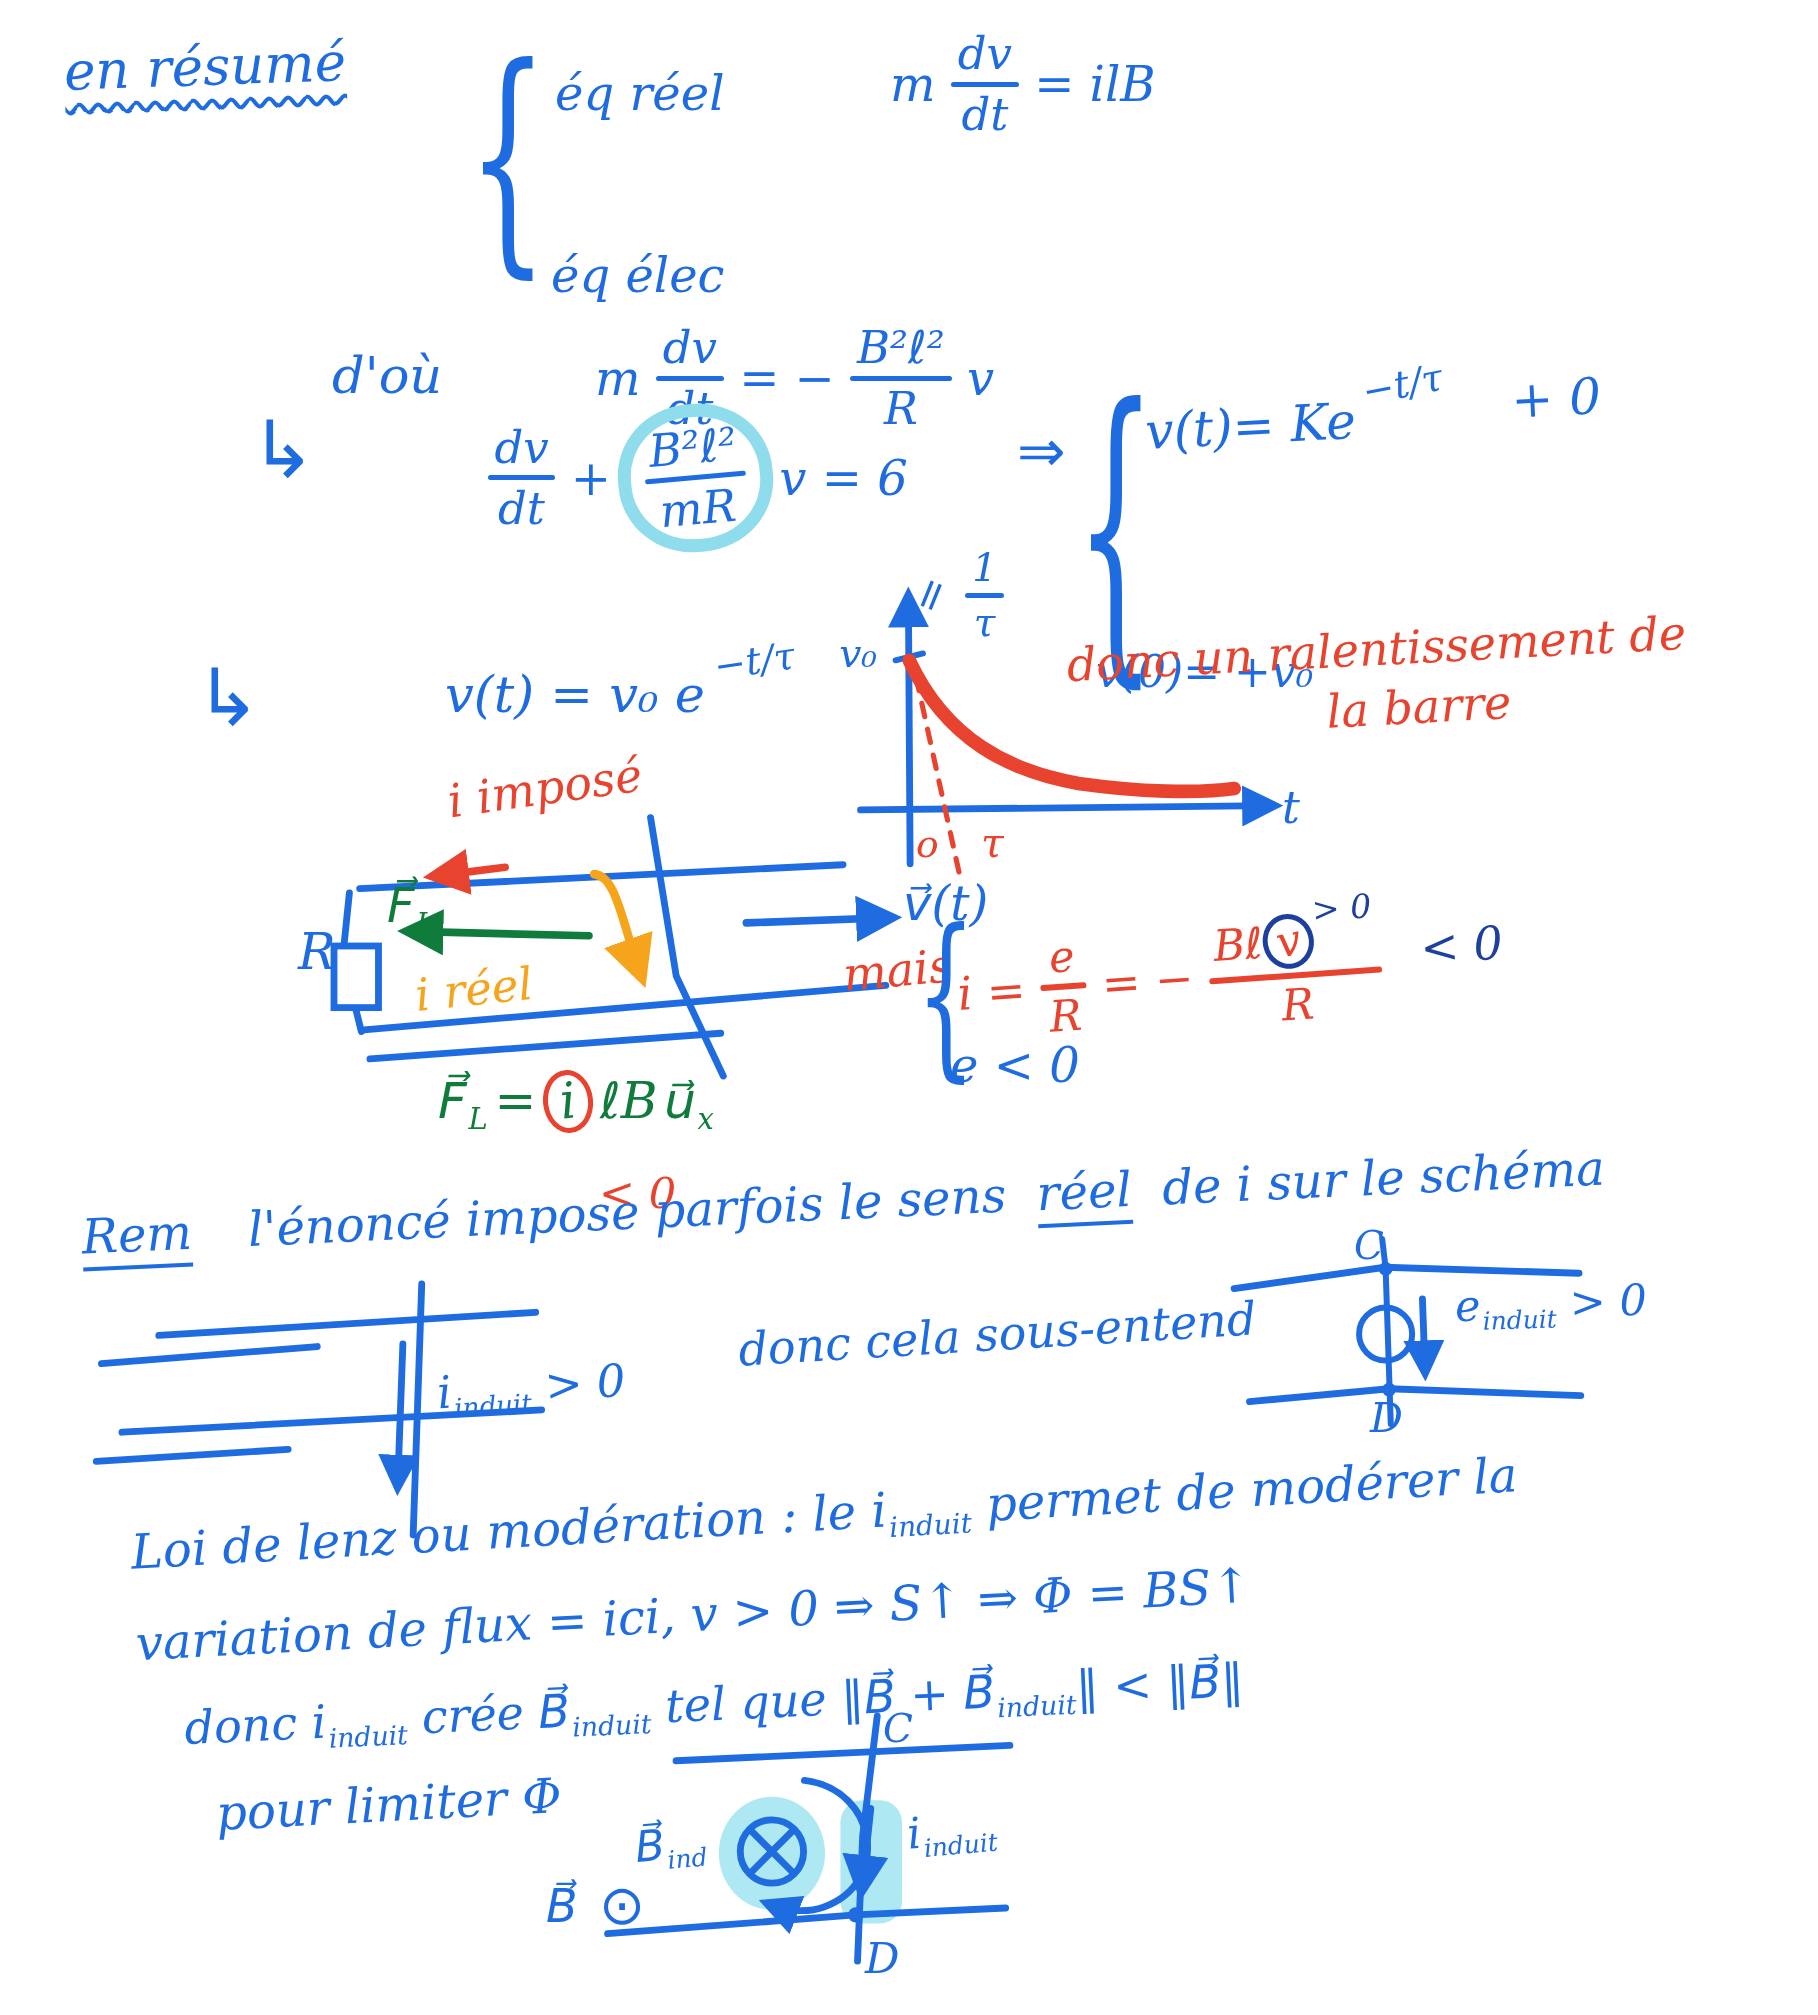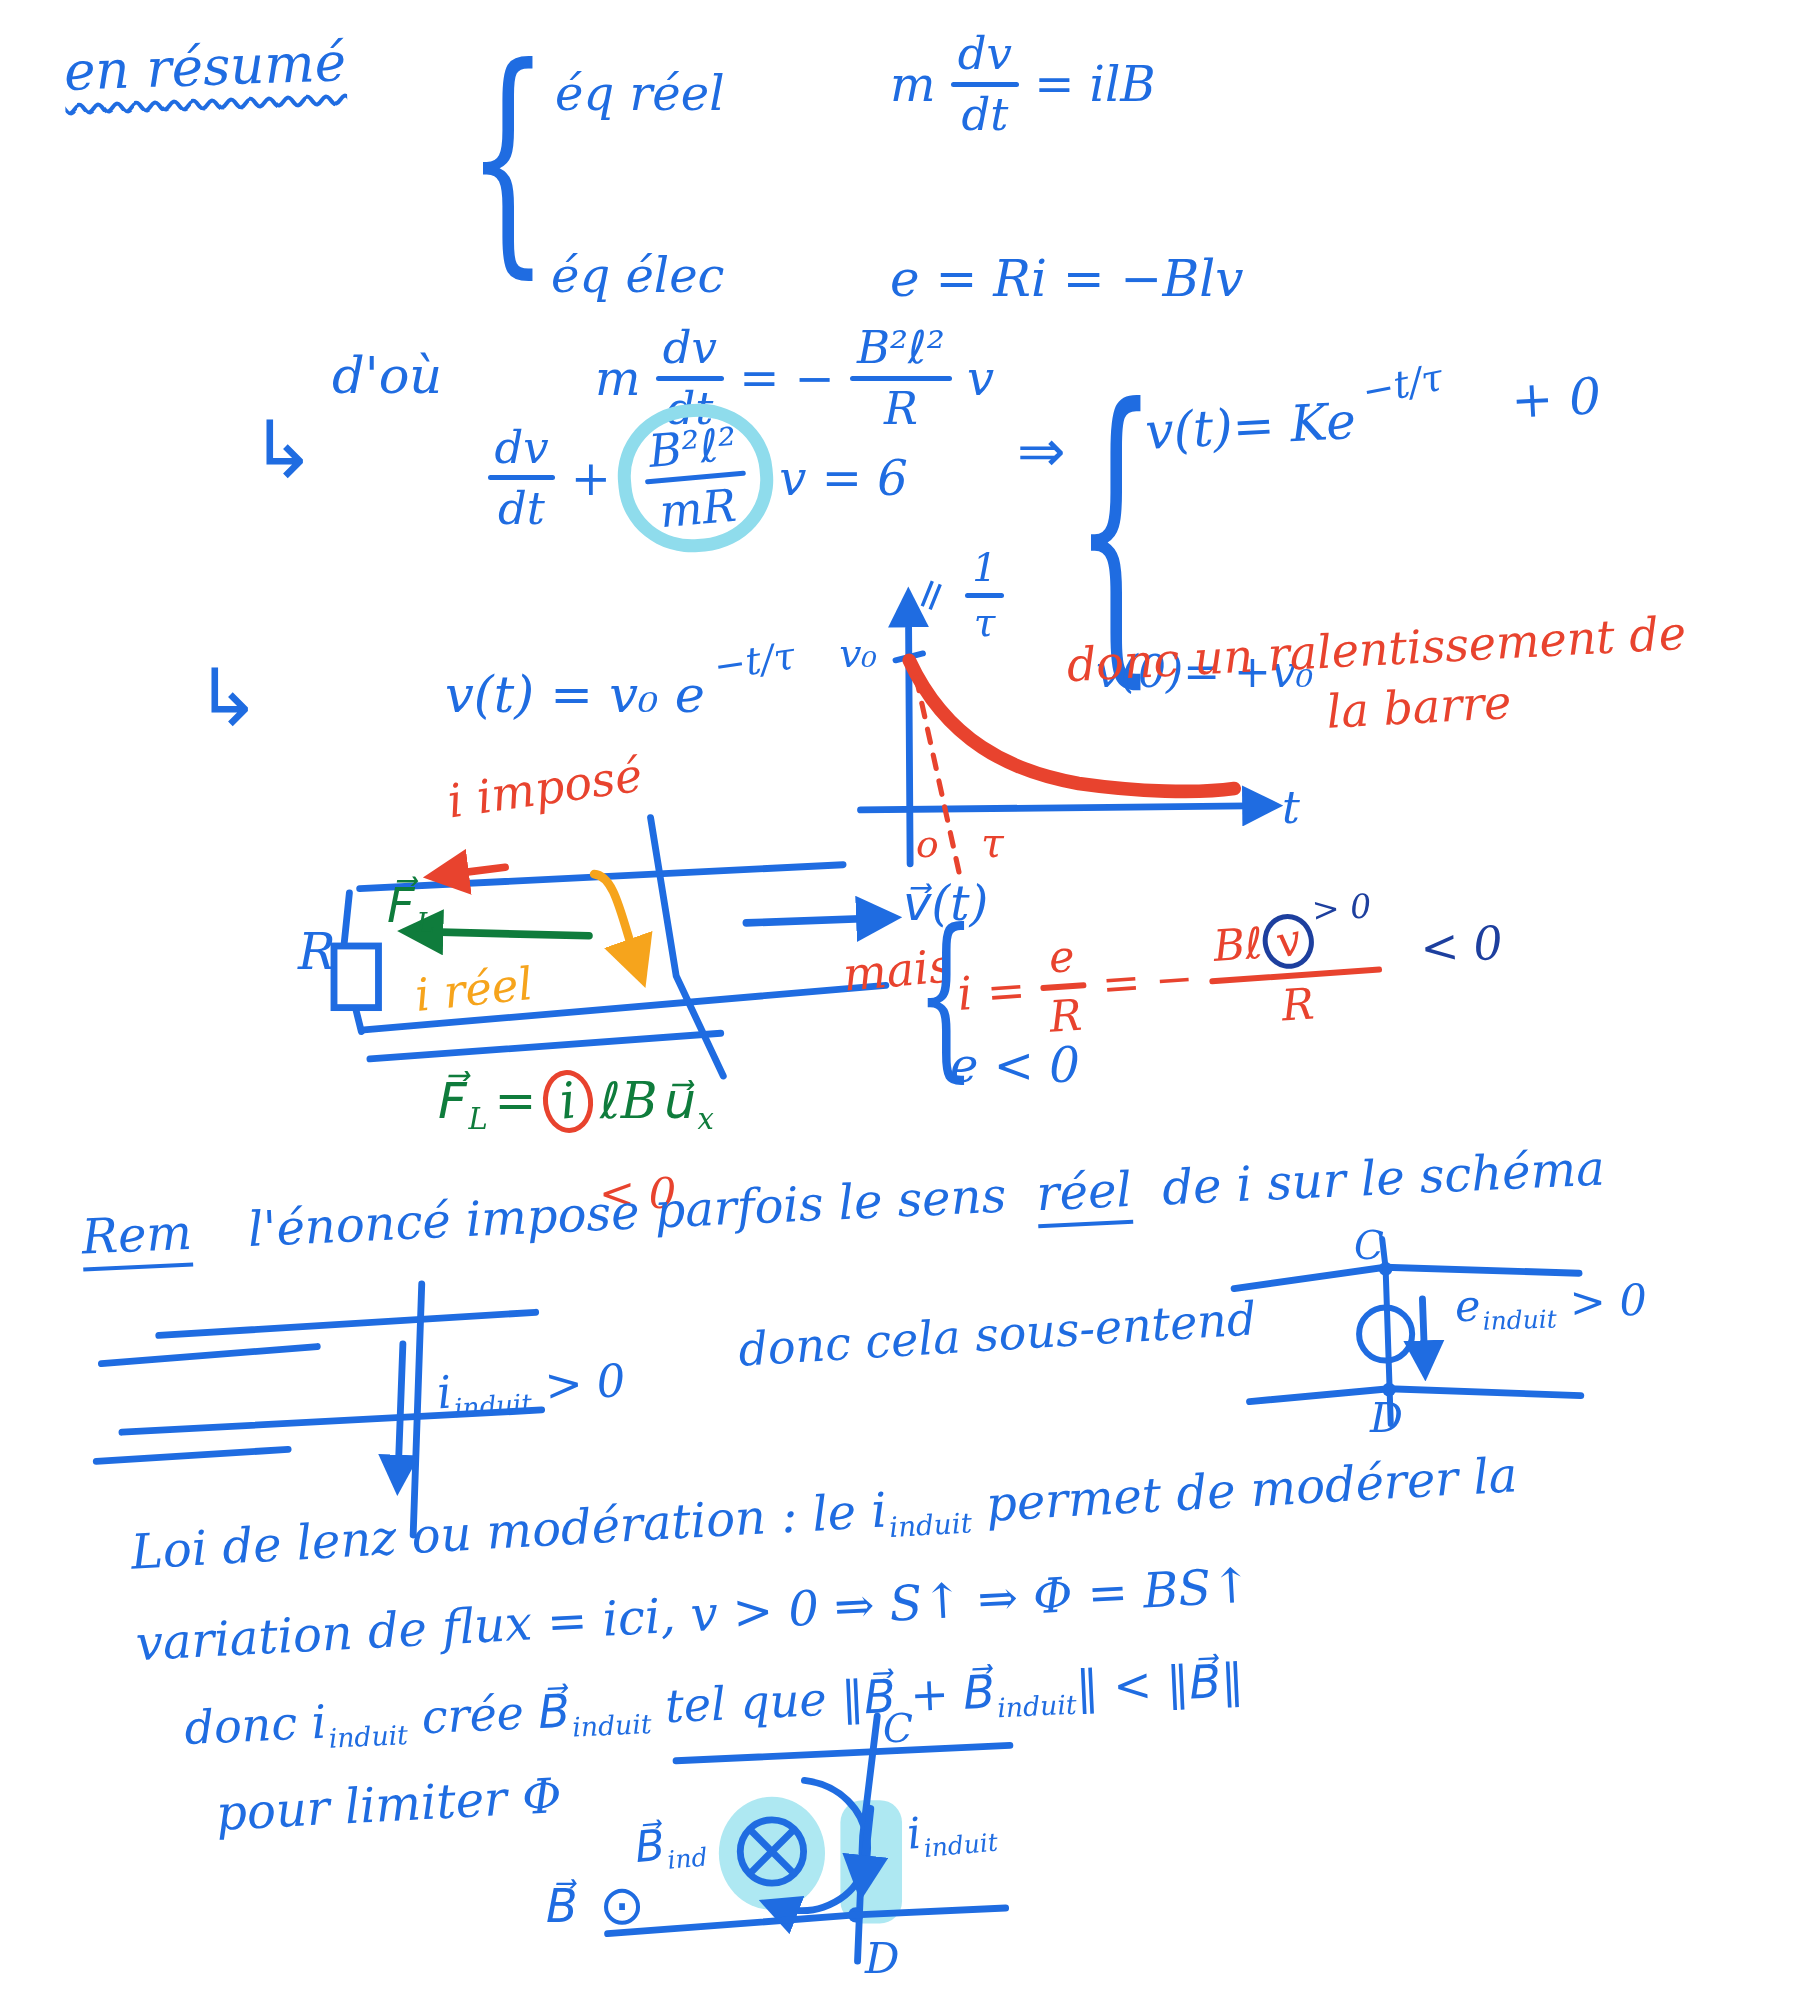--- a/index.html
+++ b/index.html
@@ -39,21 +39,20 @@
   <div class="abs fx blue" style="left:890px;top:30px;font-size:48px;">
     <span>m</span>
     <span class="frac" style="font-size:45px;">
       <span class="num">dv</span>
       <span class="bar"></span>
       <span class="den">dt</span>
     </span>
     <span>= ilB</span>
   </div>
   <div class="abs blue" style="left:551px;top:250px;font-size:48px;">éq élec</div>
-  <div class="abs blue" style="left:890px;top:253px;font-size:50px;">e = Ri = −Blv</div>
 
   <div class="abs blue" style="left:332px;top:349px;font-size:51px;">d'où</div>
   <div class="abs fx blue" style="left:595px;top:324px;font-size:48px;">
     <span>m</span>
     <span class="frac" style="font-size:45px;">
       <span class="num">dv</span>
       <span class="bar"></span>
       <span class="den">dt</span>
     </span>
     <span>= −</span>

